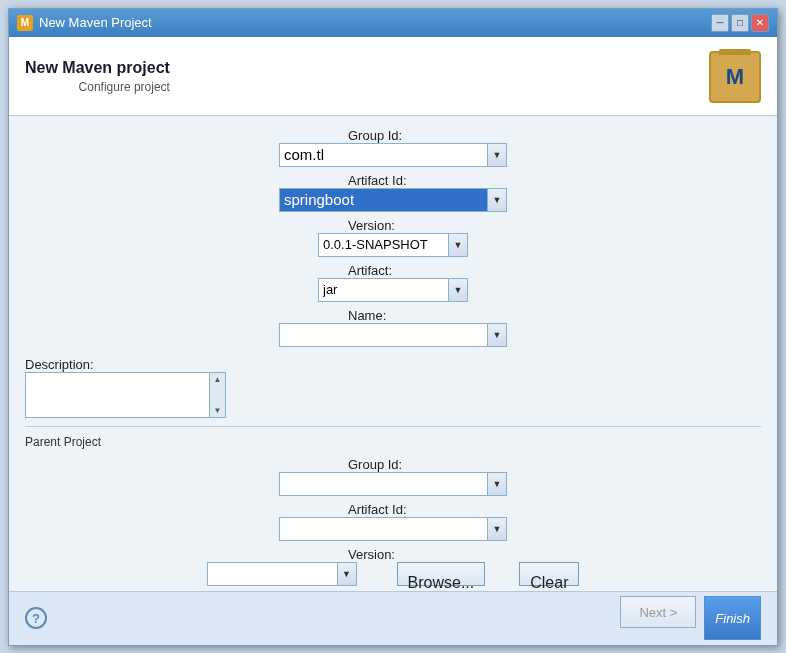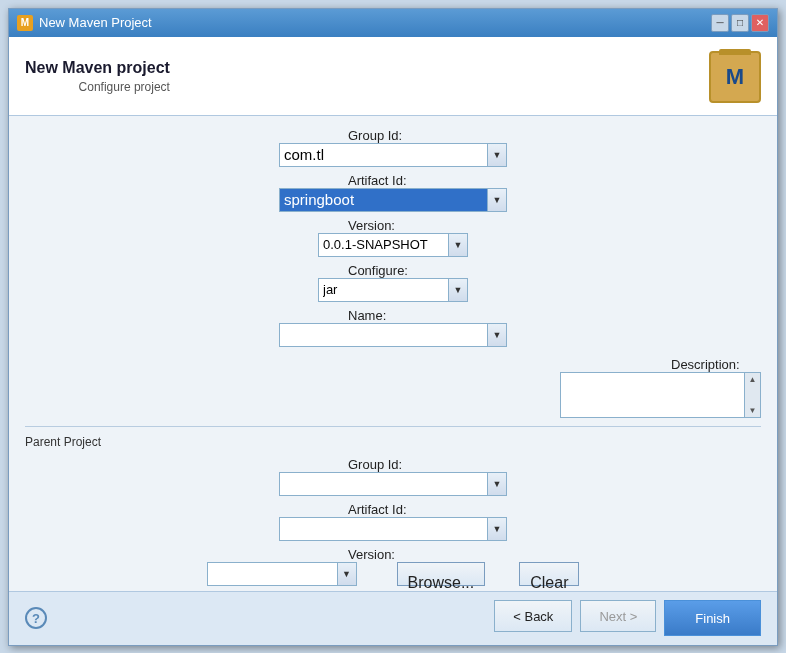--- a/index.html
+++ b/index.html
@@ -364,28 +364,29 @@
       font-size: 13px;
       color: #222;
     }
 
     .nav-btn:disabled {
       color: #999;
       cursor: default;
     }
 
     .finish-btn {
-      height: 36px;
-      padding: 0 30px;
+      height: 44px;
+      padding: 0 10px;
       border: 1px solid #4a90d9;
       background: linear-gradient(to bottom, #5a9de8, #3a7bc8);
       cursor: pointer;
       font-size: 13px;
       color: white;
       font-weight: normal;
+      font-style: italic;
     }
 
     .footer-wrapper {
       position: relative;
     }
   </style>
 </head>
 <body>
 
 <div class="window">
@@ -439,40 +440,40 @@
       <span class="form-label">Version:</span>
       <div class="form-input-wrapper">
         <div class="small-dropdown">
           <input class="small-dropdown-input" type="text" value="0.0.1-SNAPSHOT" style="">
           <div class="small-dropdown-arrow">▼</div>
         </div>
       </div>
     </div>
 
     <div class="form-row">
-      <span class="form-label">Configure:</span>
+      <span class="form-label">Artifact:</span>
       <div class="form-input-wrapper">
         <div class="small-dropdown">
           <input class="small-dropdown-input" type="text" value="jar" style="">
           <div class="small-dropdown-arrow">▼</div>
         </div>
       </div>
     </div>
 
     <div class="form-row">
       <span class="form-label">Name:</span>
       <div class="form-input-wrapper">
         <div class="dropdown-combo">
           <input class="dropdown-input" type="text" value="" style="">
           <div class="dropdown-arrow-btn">▼</div>
         </div>
       </div>
     </div>
 
-    <div class="form-row" style="align-items:flex-end;">
+    <div class="form-row" style="align-items:flex-start;">
       <span class="form-label" style="padding-top:4px;">Description:</span>
       <div class="textarea-wrapper">
         <textarea class="textarea-input" style=""></textarea>
         <div class="textarea-scrollbar">
           <span class="scroll-arrow">▲</span>
           <span class="scroll-arrow">▼</span>
         </div>
       </div>
     </div>
 
@@ -521,19 +522,18 @@
     </div>
 
   </div>
 
   <div class="footer-wrapper">
     <div class="footer-area">
       <div class="footer-left">
         <div class="help-icon">?</div>
       </div>
       <div class="footer-buttons">
-        <button class="nav-btn">&lt; Back</button>
         <button class="nav-btn" disabled="">Next &gt;</button>
         <button class="finish-btn">Finish</button>
       </div>
     </div>
   </div>
 </div>
 
 </body></html>

